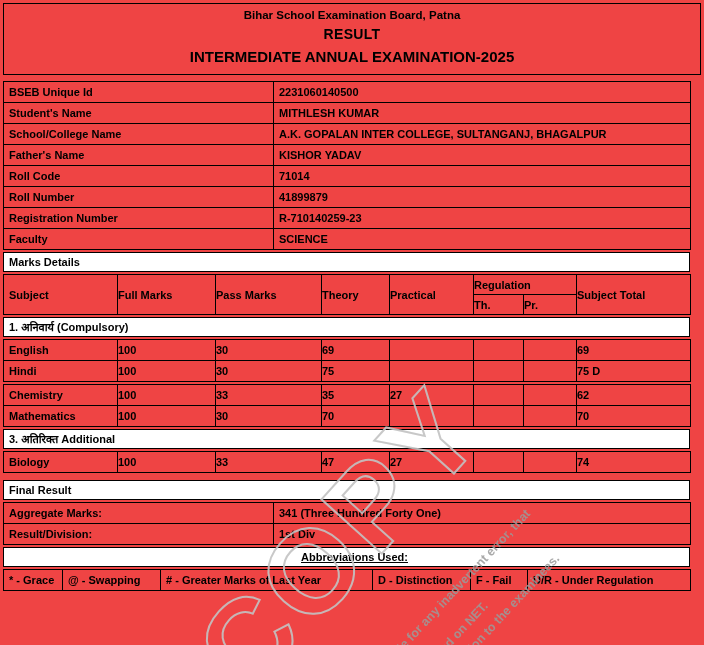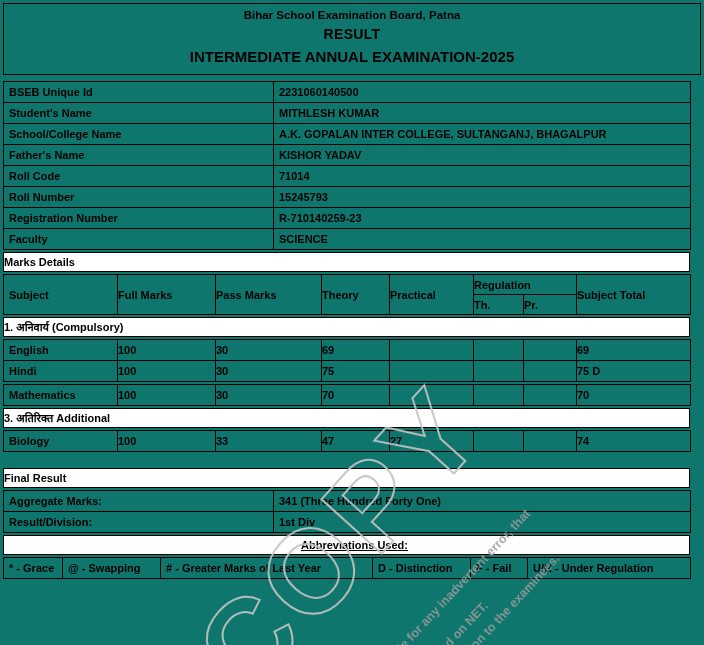--- a/index.html
+++ b/index.html
@@ -1,42 +1,42 @@
 <!DOCTYPE html>
 <html><head>
 <meta charset="utf-8">
 <style>
   * { margin:0; padding:0; box-sizing:border-box; }
   html,body { background:#fff; }
   .page {
-    position:relative; width:704px; height:645px; background:#0f766e;
+    position:relative; width:704px; height:645px; background:#ef4444;
     font-family:"Liberation Sans","DejaVu Sans",sans-serif;
     font-weight:700; color:#000; font-size:11px; overflow:hidden;
   }
   .inner { padding:3px; position:relative; z-index:1; }
 
   
   .hdr { border:1px solid #000; text-align:center; padding:5px 0 9px; margin-bottom:6px; }
   .hdr .board { font-size:11.5px; }
   .hdr .result { font-size:14px; margin-top:5px; letter-spacing:.3px; }
   .hdr .exam { font-size:15px; margin-top:6px; }
 
   table { border-collapse:collapse; table-layout:fixed; width:687px; margin-bottom:2px; }
   td, th { border:1px solid #000; height:21px; padding:0 4px 0 5px;
            overflow:hidden; white-space:nowrap; text-align:left; font-weight:700; font-size:11px; }
   .num { text-align:left; padding:0; }
 
   
   .strip { width:687px; border:1px solid #000; height:20px; line-height:19px;
-           margin-bottom:2px; background:#fff; }
+           padding-left:5px; margin-bottom:2px; background:#fff; }
   .strip.center { text-align:center; padding-left:16px; }
   .underline { text-decoration:underline; }
 
   .marks-head th { height:20px; }
-  .gap-big { margin-bottom:16px; }
+  .gap-big { margin-bottom:7px; }
 
   
   .wm { position:absolute; left:0; top:0; width:704px; height:645px; z-index:2; pointer-events:none; }
   .wm-copy { font-family:"Liberation Sans",sans-serif; font-weight:700; font-size:118px;
              letter-spacing:6px; fill:none; stroke:#c3c3c3; stroke-width:2px; opacity:.9; }
   .wm-line { font-family:"Liberation Sans",sans-serif; font-weight:700; font-size:12.5px;
              fill:#9b9b9b; opacity:.85; }
 </style>
 </head>
 <body>
@@ -71,21 +71,21 @@
       <tr>
         <td>Father's Name</td>
         <td>KISHOR YADAV</td>
       </tr>
       <tr>
         <td>Roll Code</td>
         <td>71014</td>
       </tr>
       <tr>
         <td>Roll Number</td>
-        <td>15245793</td>
+        <td>41899879</td>
       </tr>
       <tr>
         <td>Registration Number</td>
         <td>R-710140259-23</td>
       </tr>
       <tr>
         <td>Faculty</td>
         <td>SCIENCE</td>
       </tr>
     </tbody>
@@ -163,20 +163,30 @@
           <col style="width:98px">
           <col style="width:106px">
           <col style="width:68px">
         <col style="width:84px">
           <col style="width:50px">
           <col style="width:53px">
           <col style="width:114px">
       </colgroup>
       <tbody>
       <tr>
+        <td>Chemistry</td>
+        <td class="num">100</td>
+        <td class="num">33</td>
+        <td class="num">35</td>
+        <td class="num">27</td>
+        <td class="num"></td>
+        <td class="num"></td>
+        <td class="num">62</td>
+      </tr>
+      <tr>
         <td>Mathematics</td>
         <td class="num">100</td>
         <td class="num">30</td>
         <td class="num">70</td>
         <td class="num"></td>
         <td class="num"></td>
         <td class="num"></td>
         <td class="num">70</td>
       </tr>
     </tbody>

